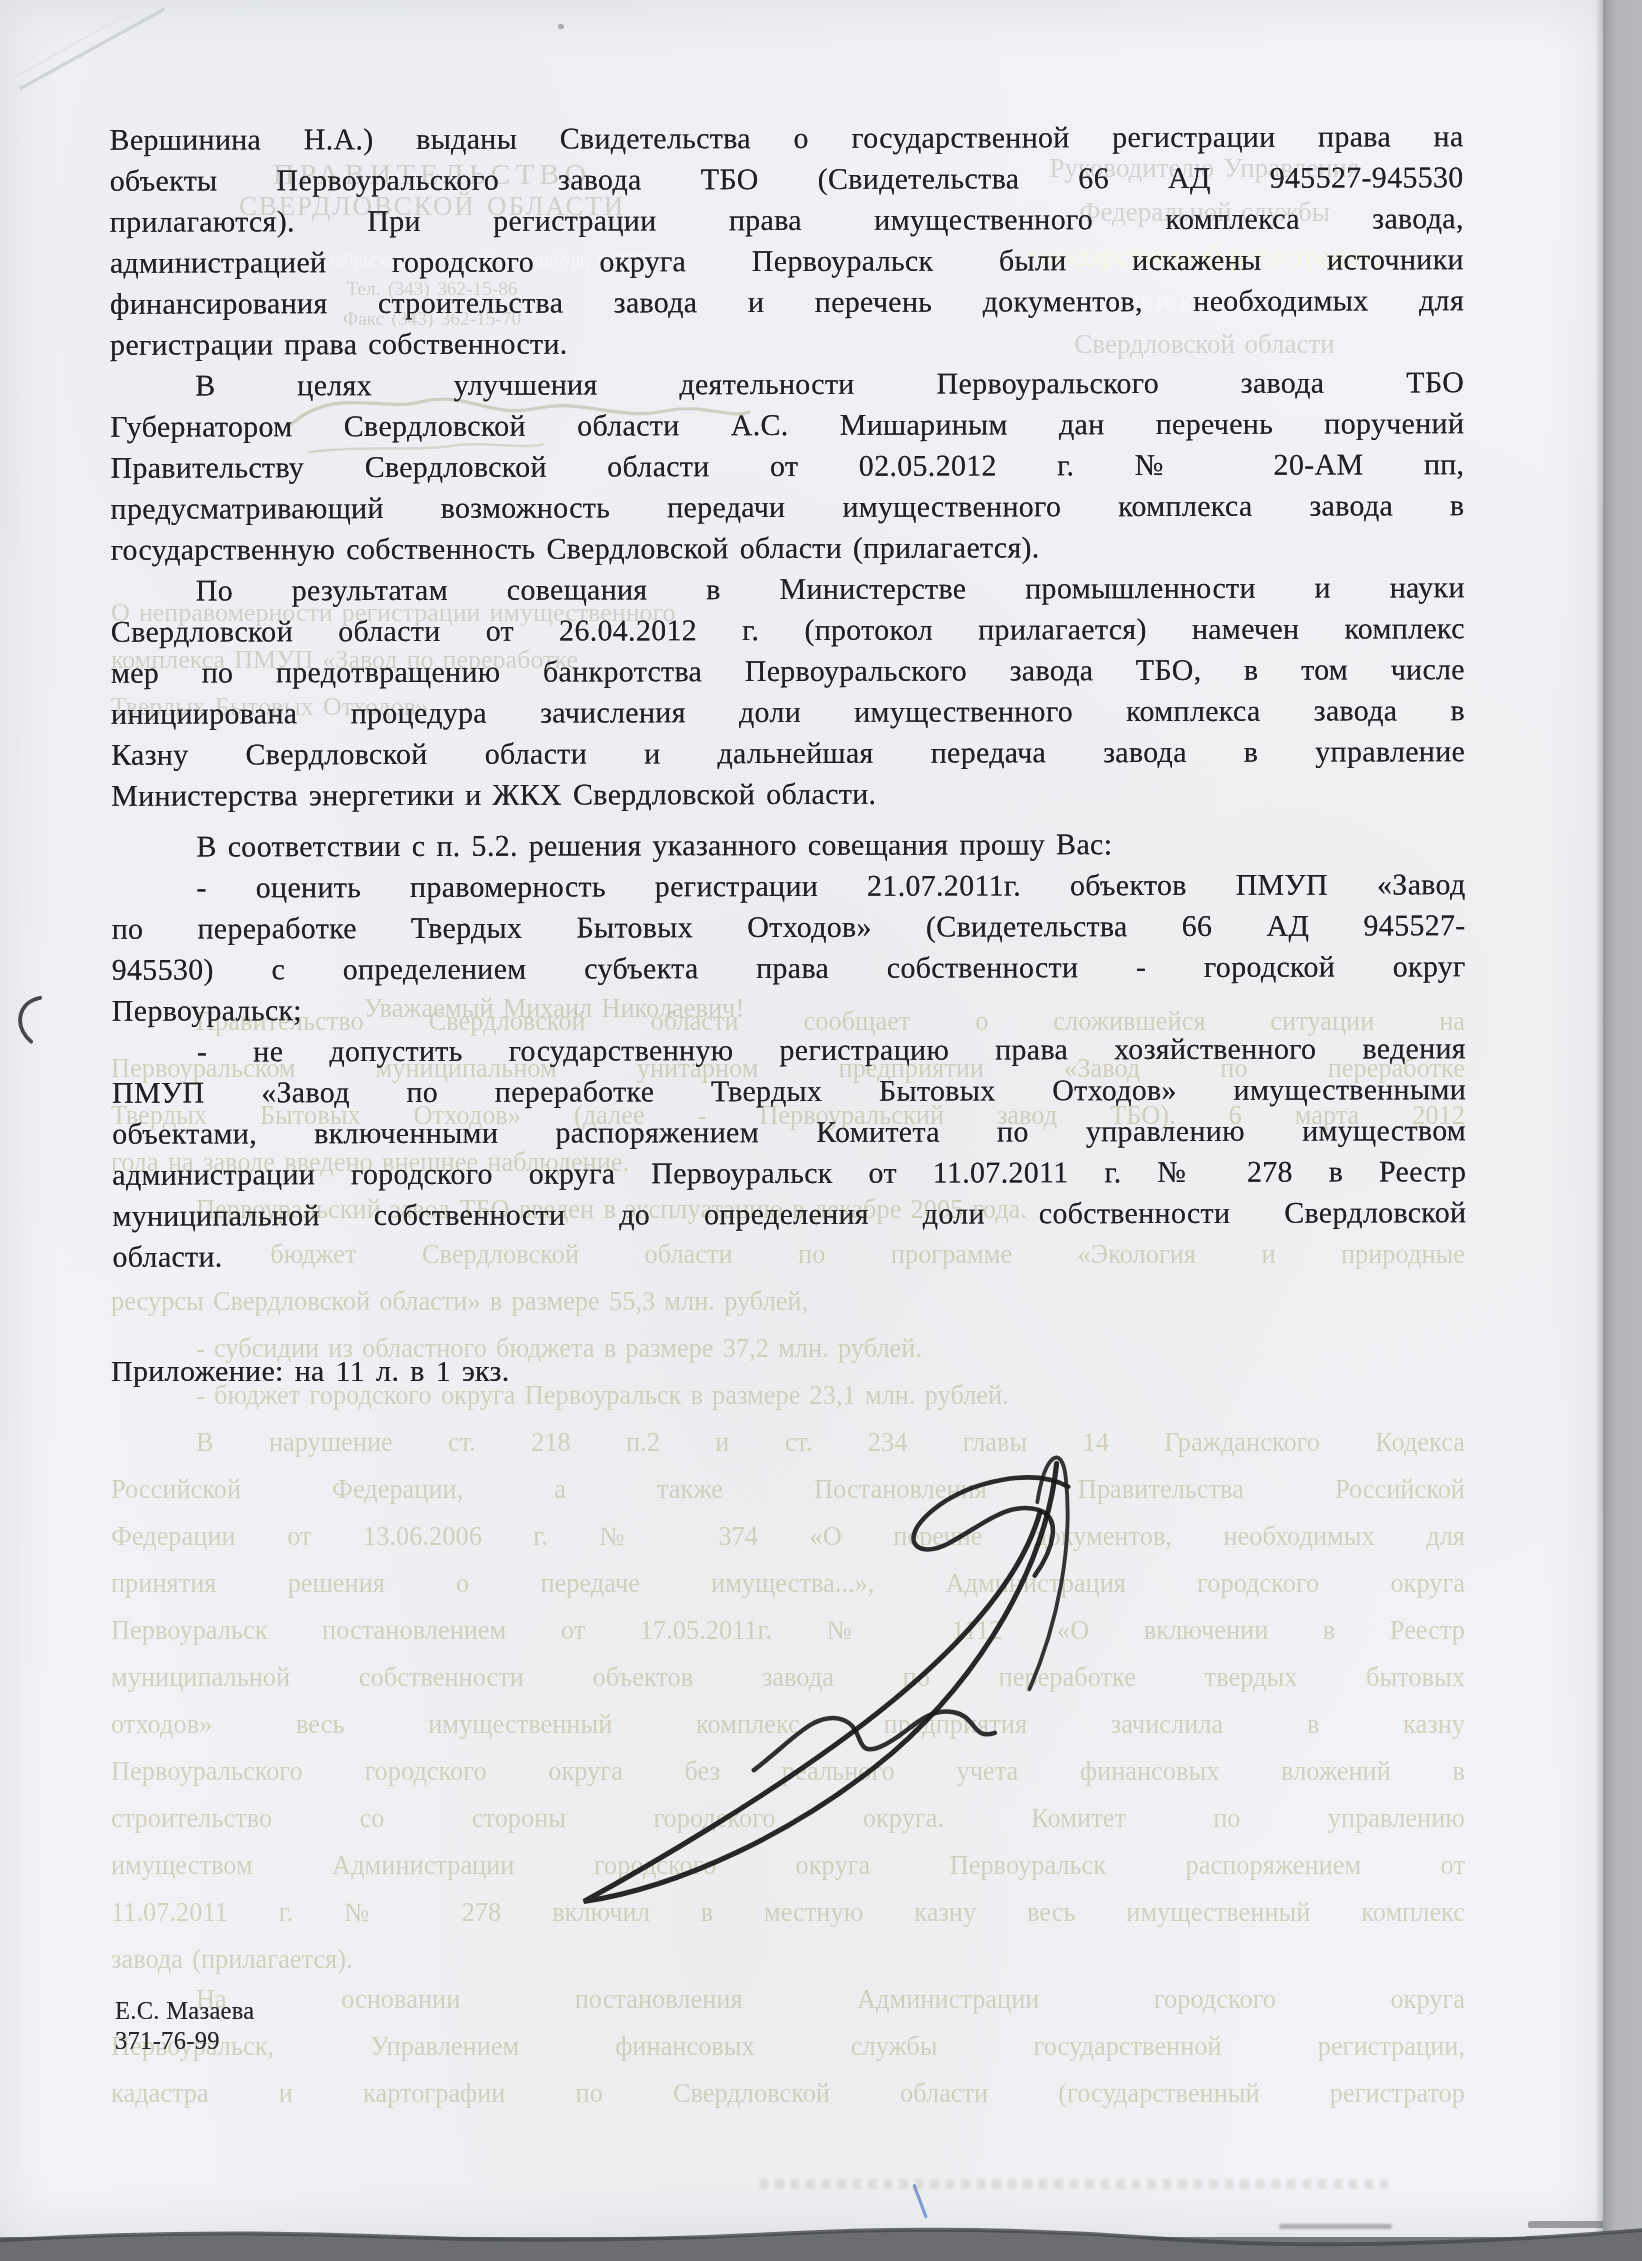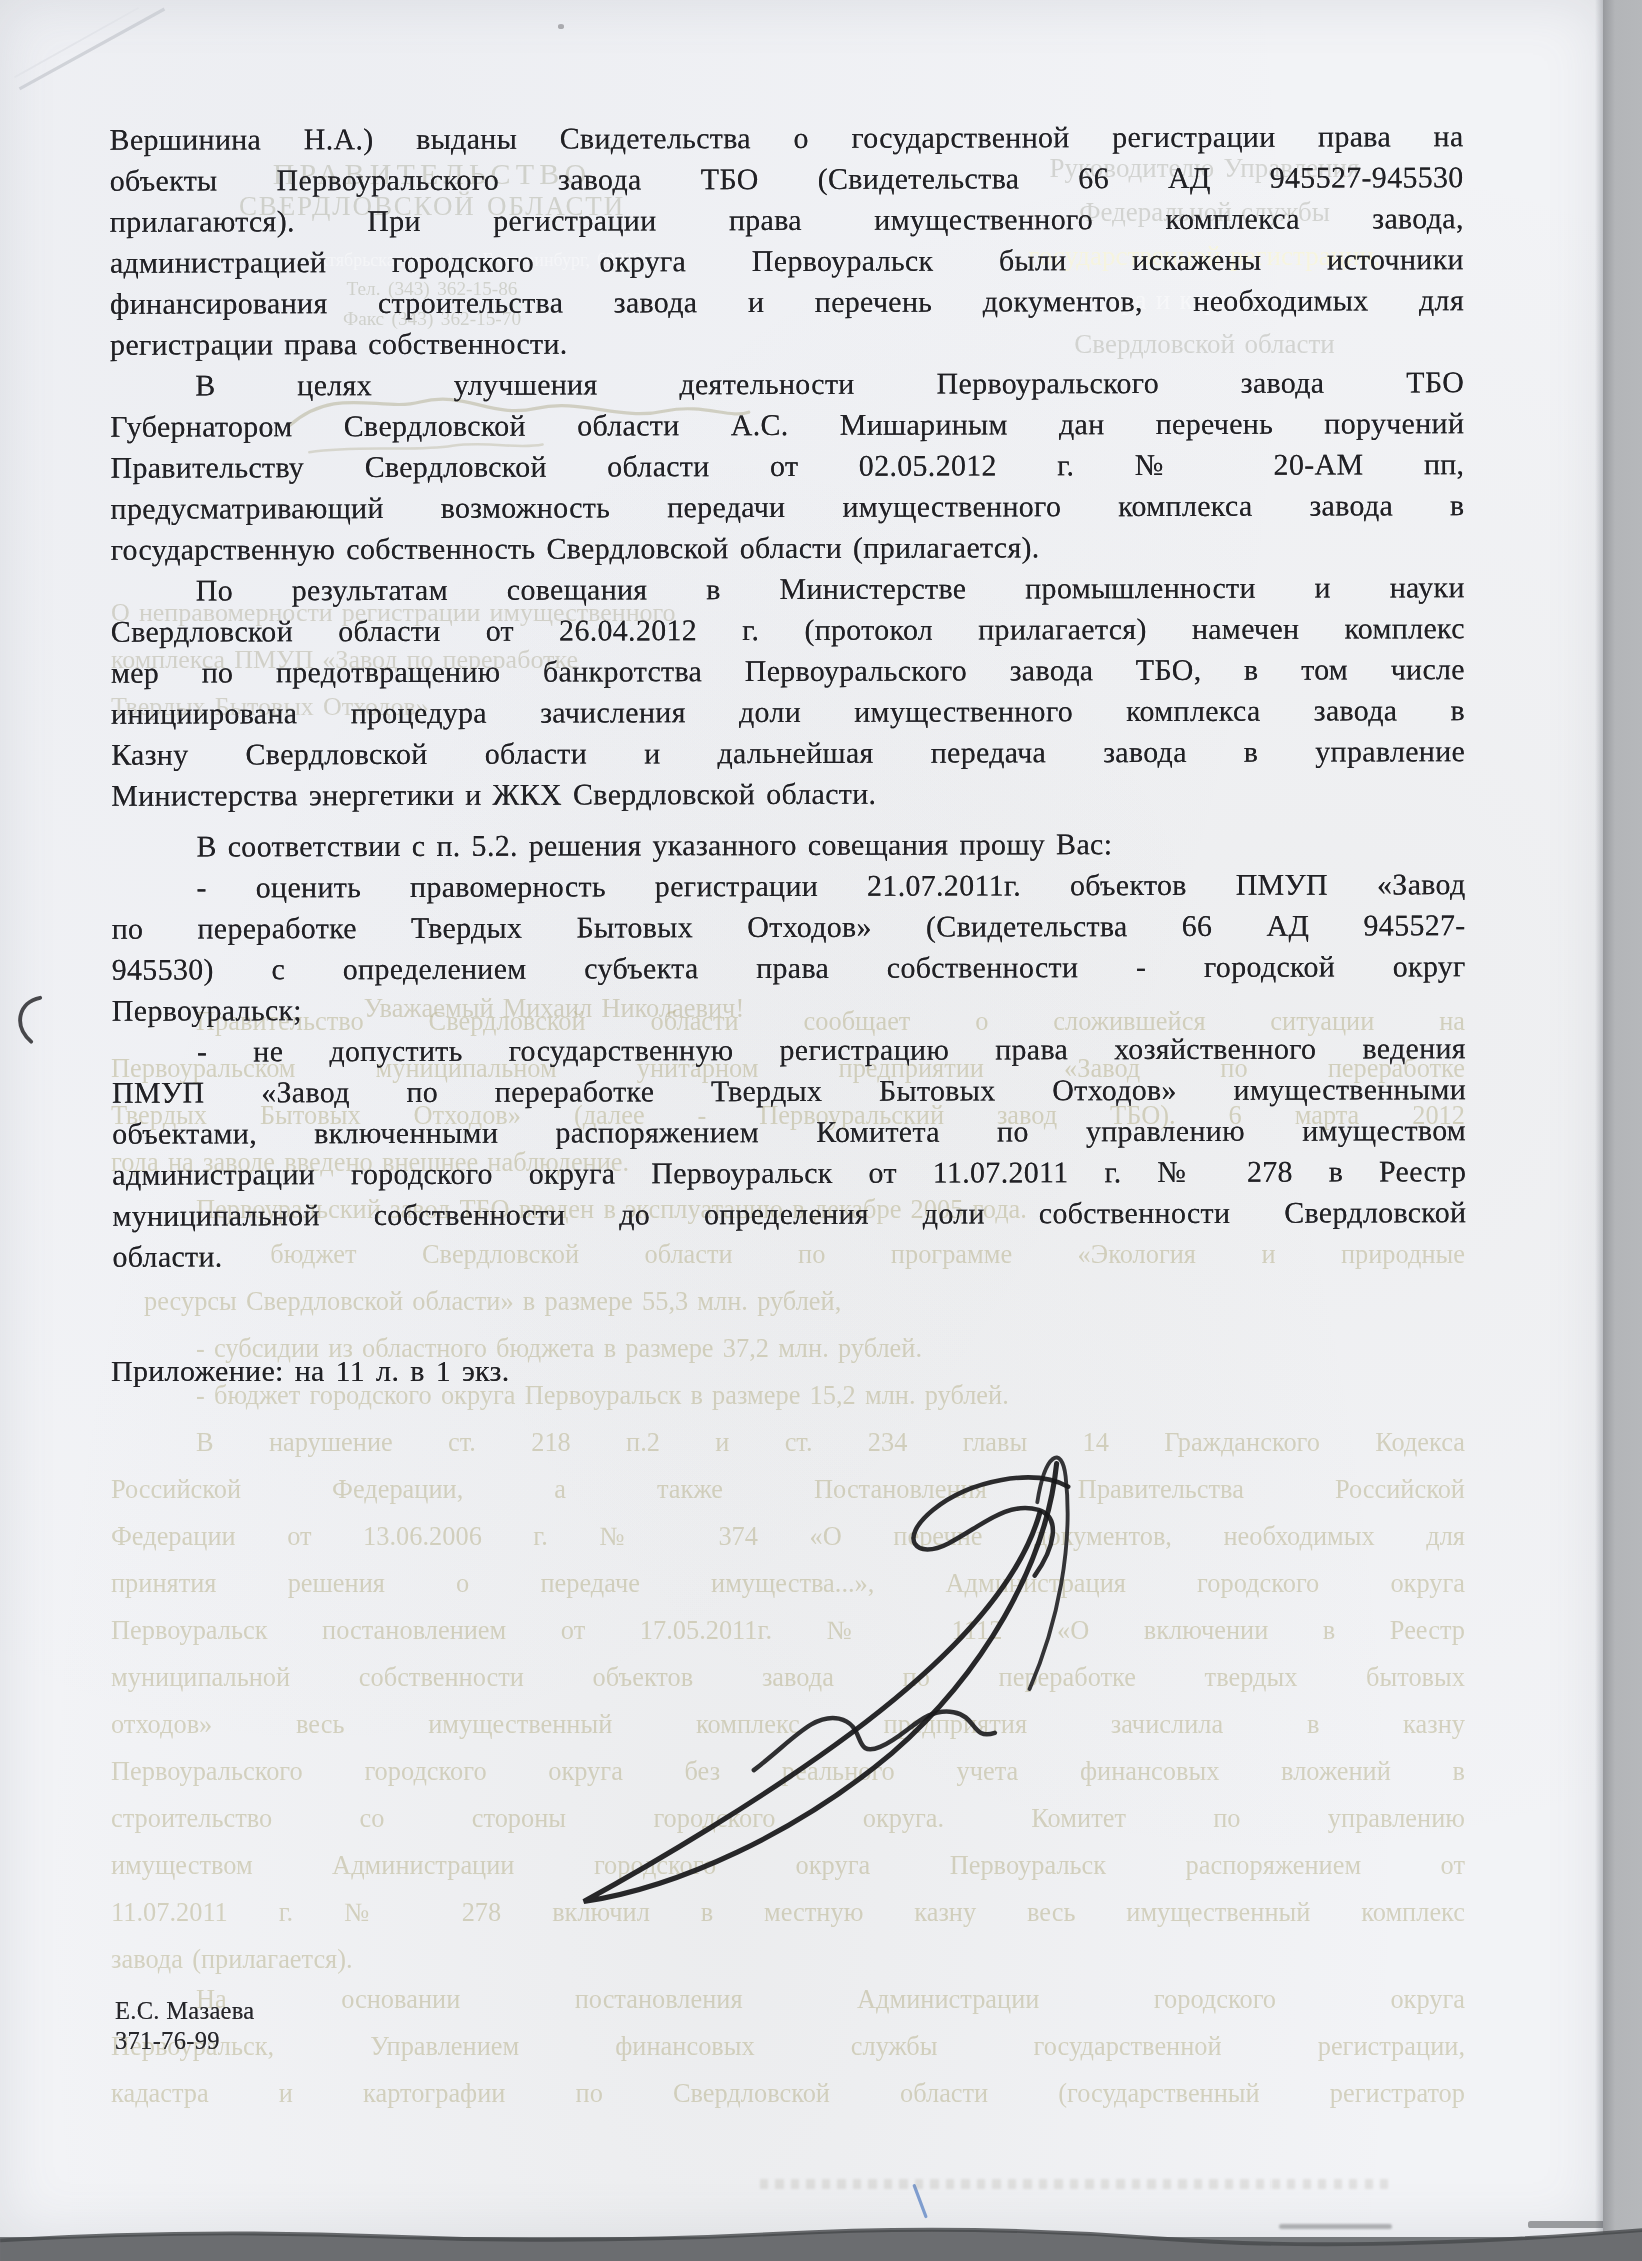--- a/index.html
+++ b/index.html
@@ -68,23 +68,23 @@
       <div class="bleed" style="left: 111px; top: 598px; width: 709px; font-size: 26px; color: rgb(176, 172, 150); opacity: 0.45; letter-spacing: 0px; filter: blur(0.4px); word-spacing: 2.6px;">О неправомерности регистрации имущественного</div>
       <div class="bleed" style="left: 111px; top: 645px; width: 709px; font-size: 26px; color: rgb(176, 172, 150); opacity: 0.45; letter-spacing: 0px; filter: blur(0.4px); word-spacing: 2.6px;">комплекса ПМУП «Завод по переработке</div>
       <div class="bleed" style="left: 111px; top: 692px; width: 709px; font-size: 26px; color: rgb(176, 172, 150); opacity: 0.45; letter-spacing: 0px; filter: blur(0.4px); word-spacing: 2.6px;">Твердых Бытовых Отходов»</div>
       <div class="bleed" style="left: 277px; top: 993px; width: 554px; font-size: 26.4px; color: rgb(180, 174, 140); opacity: 0.5; letter-spacing: 0px; text-align: center; filter: blur(0.4px); word-spacing: 2.6px;">Уважаемый Михаил Николаевич!</div>
       <div class="bleed wrap just" style="left: 111px; top: 1006px; width: 1354px; font-size: 26.4px; color: rgb(182, 176, 138); opacity: 0.5; letter-spacing: 0px; text-indent: 85px; filter: blur(0.4px); word-spacing: 2.6px;">Правительство Свердловской области сообщает о сложившейся ситуации на</div>
       <div class="bleed wrap just" style="left: 111px; top: 1053px; width: 1354px; font-size: 26.4px; color: rgb(182, 176, 138); opacity: 0.5; letter-spacing: 0px; filter: blur(0.4px); word-spacing: 2.6px;">Первоуральском муниципальном унитарном предприятии «Завод по переработке</div>
       <div class="bleed wrap just" style="left: 111px; top: 1100px; width: 1354px; font-size: 26.4px; color: rgb(182, 176, 138); opacity: 0.5; letter-spacing: 0px; filter: blur(0.4px); word-spacing: 2.6px;">Твердых Бытовых Отходов» (далее - Первоуральский завод ТБО). 6 марта 2012</div>
       <div class="bleed" style="left: 111px; top: 1147px; width: 1354px; font-size: 26.4px; color: rgb(182, 176, 138); opacity: 0.5; letter-spacing: 0px; filter: blur(0.4px); word-spacing: 2.6px;">года на заводе введено внешнее наблюдение.</div>
       <div class="bleed" style="left: 111px; top: 1194px; width: 1354px; font-size: 26.4px; color: rgb(182, 176, 138); opacity: 0.5; letter-spacing: 0px; text-indent: 85px; filter: blur(0.4px); word-spacing: 2.6px;">Первоуральский завод ТБО введен в эксплуатацию в декабре 2005 года.</div>
       <div class="bleed wrap just" style="left: 111px; top: 1239px; width: 1354px; font-size: 26.4px; color: rgb(182, 176, 138); opacity: 0.5; letter-spacing: 0px; text-indent: 85px; filter: blur(0.4px); word-spacing: 2.6px;">- бюджет Свердловской области по программе «Экология и природные</div>
-      <div class="bleed" style="left: 111px; top: 1286px; width: 1354px; font-size: 26.4px; color: rgb(182, 176, 138); opacity: 0.5; letter-spacing: 0px; filter: blur(0.4px); word-spacing: 2.6px; margin-left: 33px;">ресурсы Свердловской области» в размере 55,3 млн. рублей,</div>
+      <div class="bleed" style="left: 111px; top: 1286px; width: 1354px; font-size: 26.4px; color: rgb(182, 176, 138); opacity: 0.5; letter-spacing: 0px; filter: blur(0.4px); word-spacing: 2.6px;">ресурсы Свердловской области» в размере 55,3 млн. рублей,</div>
       <div class="bleed" style="left: 111px; top: 1333px; width: 1354px; font-size: 26.4px; color: rgb(182, 176, 138); opacity: 0.5; letter-spacing: 0px; text-indent: 85px; filter: blur(0.4px); word-spacing: 2.6px;">- субсидии из областного бюджета в размере 37,2 млн. рублей.</div>
-      <div class="bleed" style="left: 111px; top: 1380px; width: 1354px; font-size: 26.4px; color: rgb(182, 176, 138); opacity: 0.5; letter-spacing: 0px; text-indent: 85px; filter: blur(0.4px); word-spacing: 2.6px;">- бюджет городского округа Первоуральск в размере 15,2 млн. рублей.</div>
+      <div class="bleed" style="left: 111px; top: 1380px; width: 1354px; font-size: 26.4px; color: rgb(182, 176, 138); opacity: 0.5; letter-spacing: 0px; text-indent: 85px; filter: blur(0.4px); word-spacing: 2.6px;">- бюджет городского округа Первоуральск в размере 23,1 млн. рублей.</div>
       <div class="bleed wrap just" style="left: 111px; top: 1427px; width: 1354px; font-size: 26.4px; color: rgb(182, 176, 138); opacity: 0.5; letter-spacing: 0px; text-indent: 85px; filter: blur(0.4px); word-spacing: 2.6px;">В нарушение ст. 218 п.2 и ст. 234 главы 14 Гражданского Кодекса</div>
       <div class="bleed wrap just" style="left: 111px; top: 1474px; width: 1354px; font-size: 26.4px; color: rgb(182, 176, 138); opacity: 0.5; letter-spacing: 0px; filter: blur(0.4px); word-spacing: 2.6px;">Российской Федерации, а также Постановления Правительства Российской</div>
       <div class="bleed wrap just" style="left: 111px; top: 1521px; width: 1354px; font-size: 26.4px; color: rgb(182, 176, 138); opacity: 0.5; letter-spacing: 0px; filter: blur(0.4px); word-spacing: 2.6px;">Федерации от 13.06.2006 г. № 374 «О перечне документов, необходимых для</div>
       <div class="bleed wrap just" style="left: 111px; top: 1568px; width: 1354px; font-size: 26.4px; color: rgb(182, 176, 138); opacity: 0.5; letter-spacing: 0px; filter: blur(0.4px); word-spacing: 2.6px;">принятия решения о передаче имущества...», Администрация городского округа</div>
       <div class="bleed wrap just" style="left: 111px; top: 1615px; width: 1354px; font-size: 26.4px; color: rgb(182, 176, 138); opacity: 0.5; letter-spacing: 0px; filter: blur(0.4px); word-spacing: 2.6px;">Первоуральск постановлением от 17.05.2011г. № 1112 «О включении в Реестр</div>
       <div class="bleed wrap just" style="left: 111px; top: 1662px; width: 1354px; font-size: 26.4px; color: rgb(182, 176, 138); opacity: 0.5; letter-spacing: 0px; filter: blur(0.4px); word-spacing: 2.6px;">муниципальной собственности объектов завода по переработке твердых бытовых</div>
       <div class="bleed wrap just" style="left: 111px; top: 1709px; width: 1354px; font-size: 26.4px; color: rgb(182, 176, 138); opacity: 0.5; letter-spacing: 0px; filter: blur(0.4px); word-spacing: 2.6px;">отходов» весь имущественный комплекс предприятия зачислила в казну</div>
       <div class="bleed wrap just" style="left: 111px; top: 1756px; width: 1354px; font-size: 26.4px; color: rgb(182, 176, 138); opacity: 0.5; letter-spacing: 0px; filter: blur(0.4px); word-spacing: 2.6px;">Первоуральского городского округа без реального учета финансовых вложений в</div>
       <div class="bleed wrap just" style="left: 111px; top: 1803px; width: 1354px; font-size: 26.4px; color: rgb(182, 176, 138); opacity: 0.5; letter-spacing: 0px; filter: blur(0.4px); word-spacing: 2.6px;">строительство со стороны городского округа. Комитет по управлению</div>
       <div class="bleed wrap just" style="left: 111px; top: 1850px; width: 1354px; font-size: 26.4px; color: rgb(182, 176, 138); opacity: 0.5; letter-spacing: 0px; filter: blur(0.4px); word-spacing: 2.6px;">имуществом Администрации городского округа Первоуральск распоряжением от</div>

